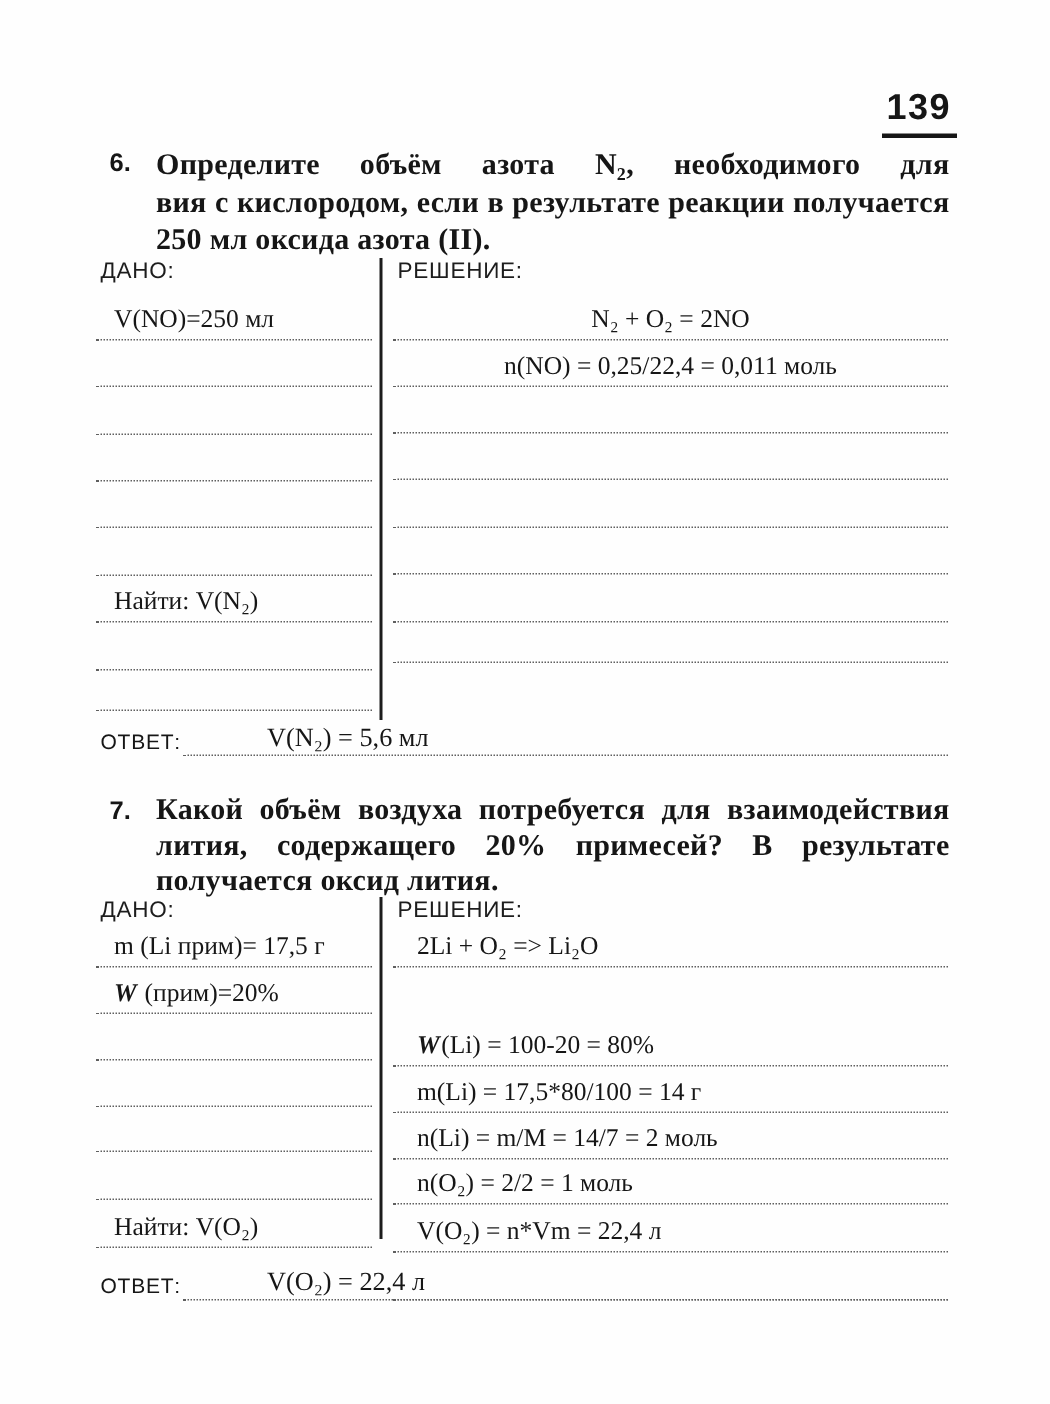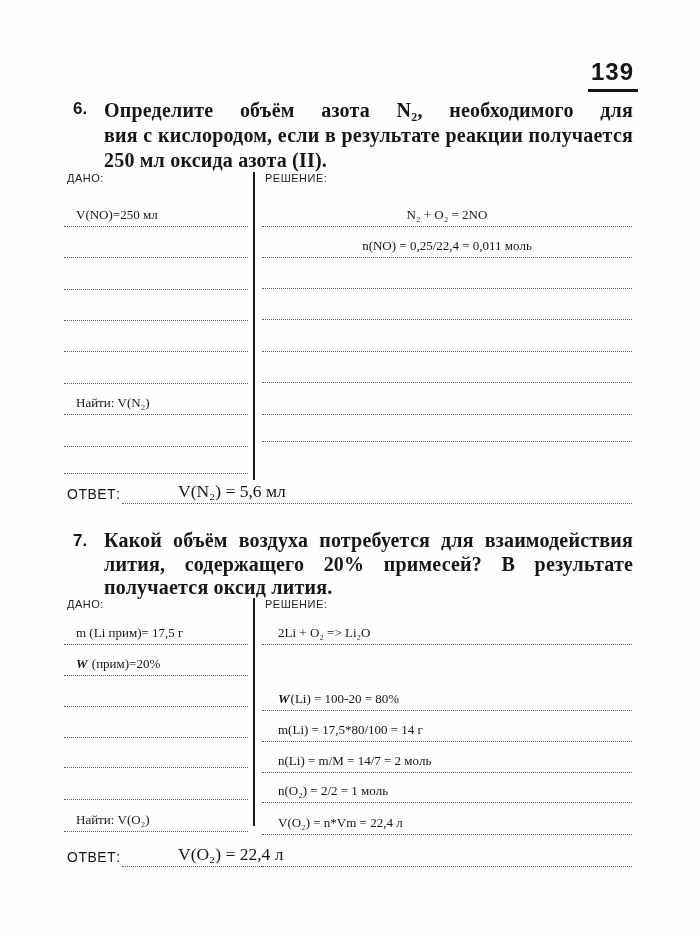--- a/index.html
+++ b/index.html
@@ -22,25 +22,25 @@
   .prob-line{line-height:25px;height:25px;text-align:justify;text-align-last:justify;overflow:hidden;}
   .prob-line.last{text-align-last:left;}
   .p7 .prob-line{line-height:23.5px;height:23.5px;}
 
   
   .tbl{position:absolute;left:64px;width:568px;}
   .divider{position:absolute;left:189px;top:0;width:2px;background:#1c1c1c;}
   .col{position:absolute;top:0;}
   .col-left{left:0;width:184px;}
   .col-right{left:198px;width:370px;}
-  .col-head{height:20px;font-size:11px;letter-spacing:.5px;color:#1d1d1d;
+  .col-head{height:20px;font-size:15px;letter-spacing:.5px;color:#1d1d1d;
     font-family:"Liberation Sans","DejaVu Sans",sans-serif;padding-left:3px;}
   .frow{display:flex;align-items:flex-end;border-bottom:1px dotted #5f5f5f;box-sizing:border-box;}
   .frow.center{justify-content:center;}
-  .ctext{font-family:"Liberation Serif","DejaVu Serif",serif;font-size:13px;
+  .ctext{font-family:"Liberation Serif","DejaVu Serif",serif;font-size:17px;
     padding:0 0 3px 12px;white-space:nowrap;}
   .frow.center .ctext{padding-left:0;}
   .frow.indent .ctext{padding-left:16px;}
   .wletter{font-style:italic;font-weight:bold;margin-right:1px;}
 
   
   .answer-row{position:absolute;left:64px;width:568px;height:26px;}
   .answer-label{position:absolute;left:3px;bottom:2px;font-size:14px;letter-spacing:.5px;
     font-family:"Liberation Sans","DejaVu Sans",sans-serif;}
   .answer-text{position:absolute;left:114px;bottom:2px;font-size:17.5px;

